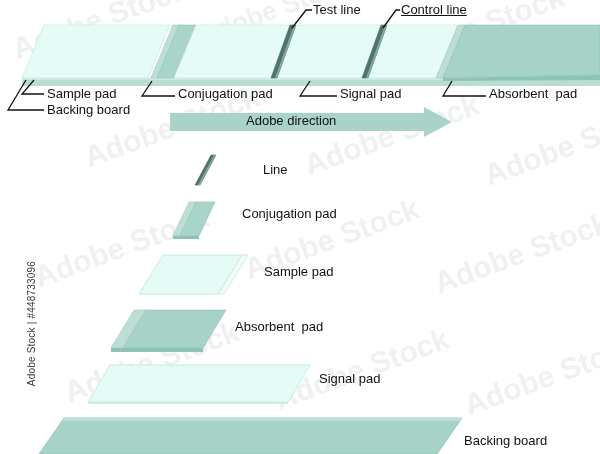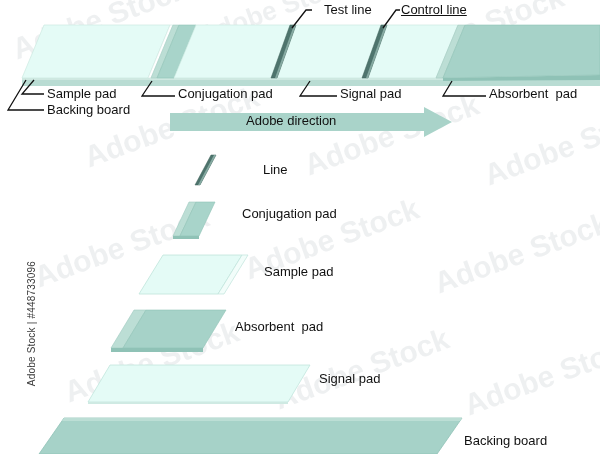--- a/index.html
+++ b/index.html
@@ -165,21 +165,21 @@
         <polygon points="88,402 288,402 288,404 88,404" fill="#cfeae3" stroke="none"></polygon>
       </g>
 
       <g>
         <polygon points="64,418 462,418 437,454 39,454" fill="#a6d2c8" stroke="#8fc2b6" stroke-width="0.8"></polygon>
         <polygon points="64,418 462,418 460,421 62,421" fill="#bcded5" stroke="none"></polygon>
       </g>
     </g>
   </svg>
 
-  <div class="lbl" style="left:324px;top:3px;text-align:right;">Test line</div>
+  <div class="lbl" style="left:313px;top:3px;text-align:right;">Test line</div>
 
   <div class="lbl" style="left:401px;top:3px;text-decoration:underline;">Control line</div>
 
   <div class="lbl" style="left:47px;top:87px;">Sample pad</div>
 
   <div class="lbl" style="left:178px;top:87px;">Conjugation pad</div>
 
   <div class="lbl" style="left:340px;top:87px;">Signal pad</div>
 
   <div class="lbl" style="left:489px;top:87px;">Absorbent  pad</div>

